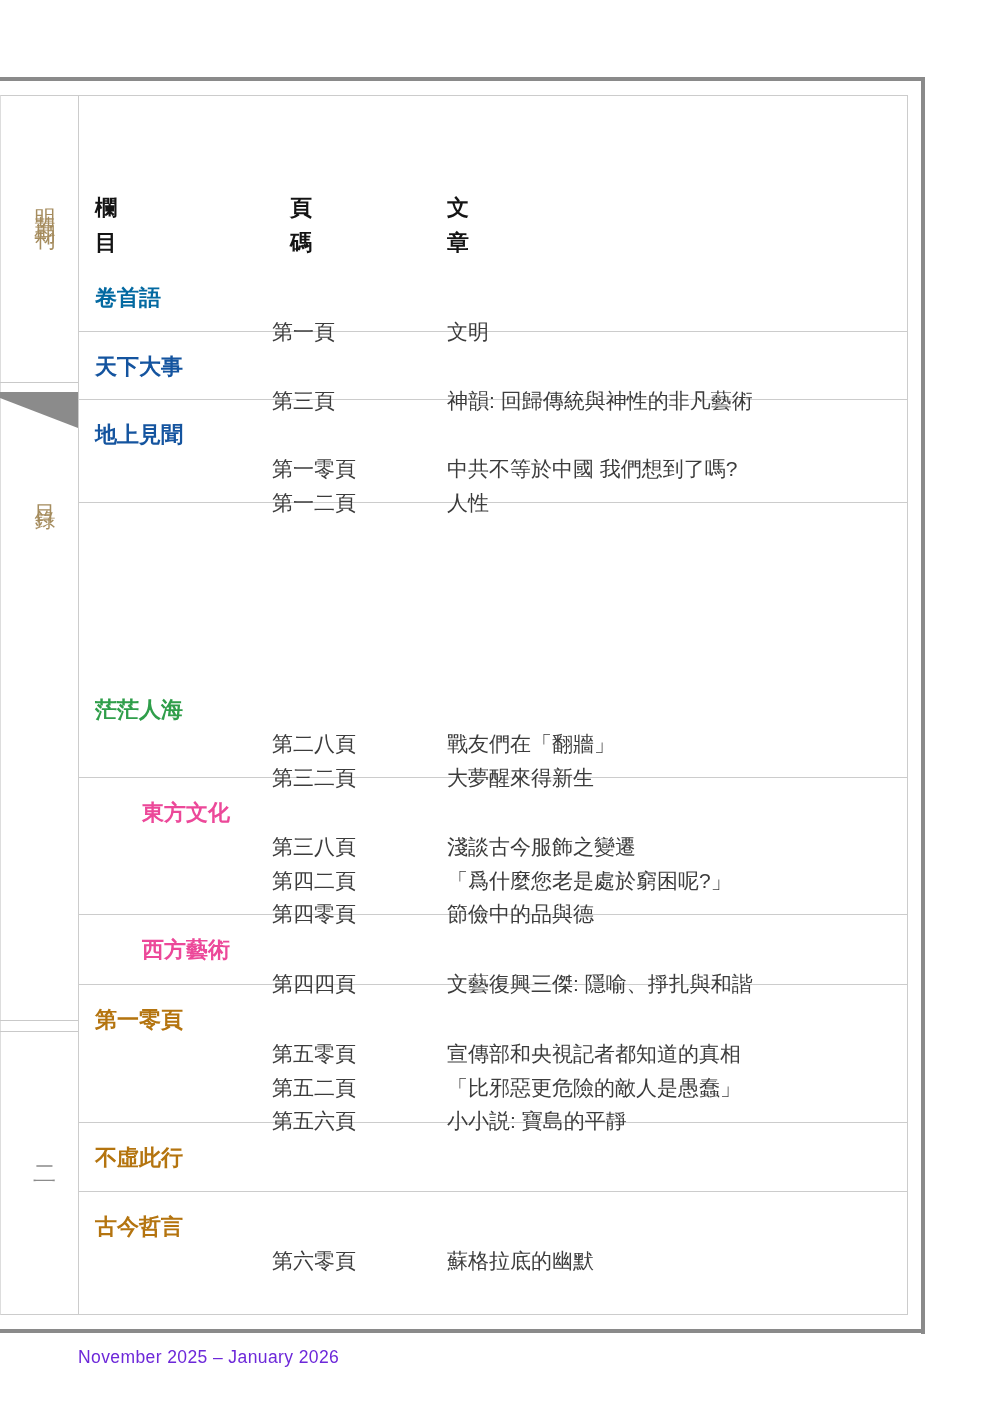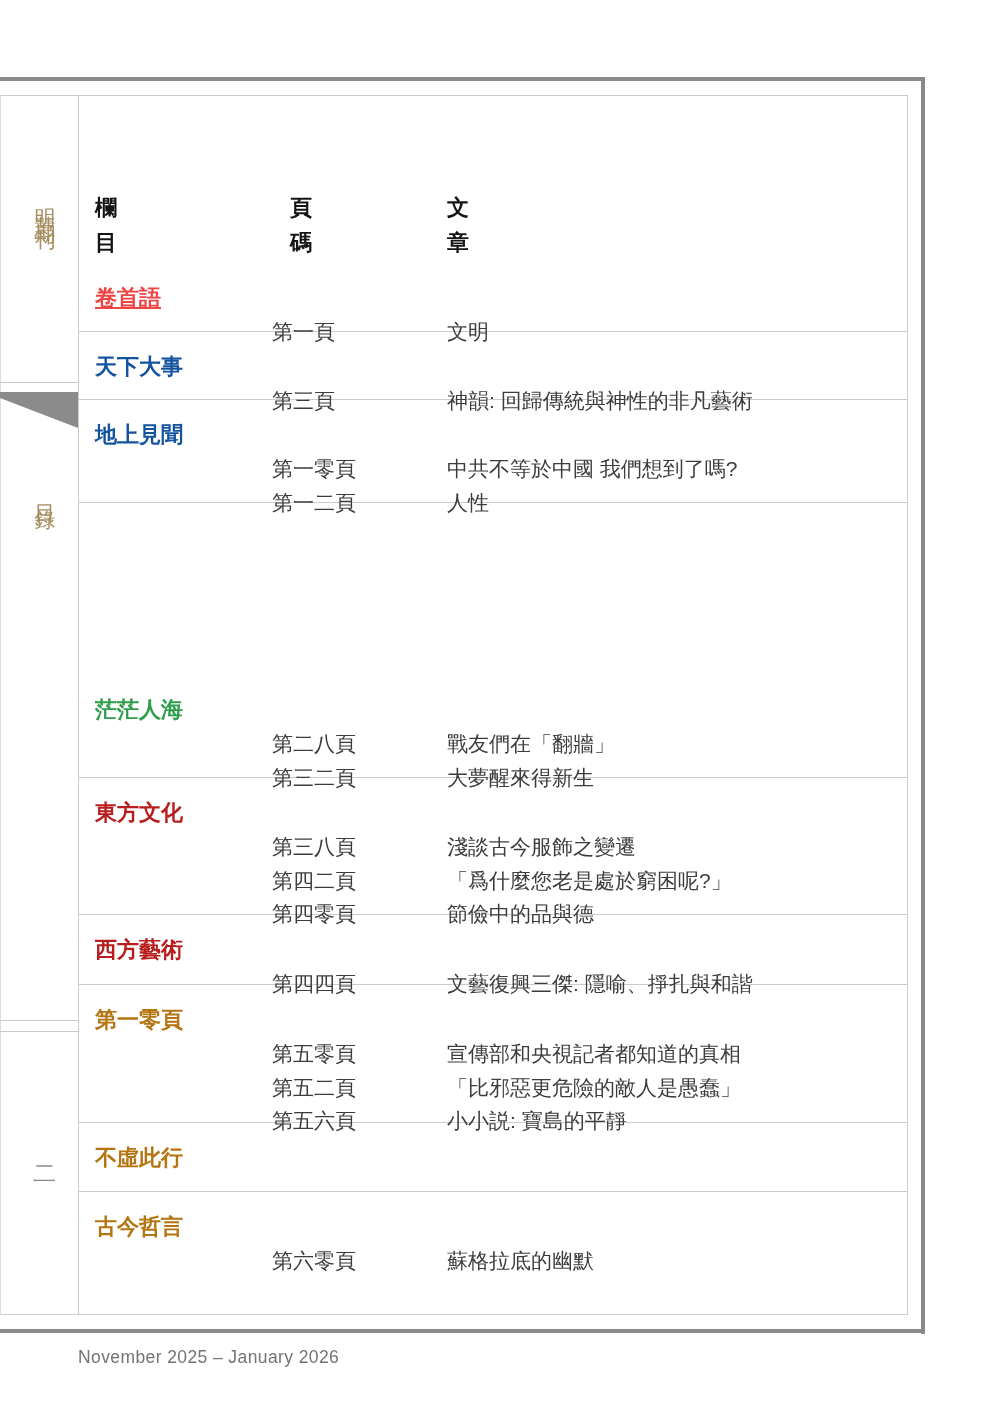--- a/index.html
+++ b/index.html
@@ -20,35 +20,35 @@
   .sideline{position:absolute;left:0;width:78px;height:1px;background:#c9c9c9;}
   .sl1{top:382px;} .sl2{top:1020px;} .sl3{top:1031px;}
   .fold{position:absolute;left:0;top:392px;width:78px;height:36px;}
   
   .vtext{position:absolute;writing-mode:vertical-rl;text-orientation:upright;
          color:#a58c5e;font-size:21px;letter-spacing:7px;line-height:21px;}
   .v-mag{left:35px;top:192px;}
   .v-toc{left:35px;top:488px;letter-spacing:5px;}
   .pagenum{position:absolute;left:33px;top:1158px;font-size:23px;color:#8c8c8c;}
   
-  .footer{position:absolute;left:78px;top:1347px;font-size:17.5px;color:#737373;letter-spacing:0.4px;}
+  .footer{position:absolute;left:78px;top:1347px;font-size:17.5px;color:#6d28d9;letter-spacing:0.4px;}
   
   .hdr{position:absolute;top:190px;width:26px;font-size:22px;font-weight:bold;color:#141414;
        line-height:35px;word-break:break-all;}
   .h-sec{left:95px;} .h-pg{left:288px;text-align:center;} .h-ti{left:447px;}
   
   .row{position:absolute;left:78px;width:830px;border-bottom:1px solid #cccccc;box-sizing:border-box;}
   .row.last{border-bottom:none;}
   .sec{position:absolute;left:17px;top:20px;font-size:22px;font-weight:bold;}
   .entries{position:absolute;left:0;top:22px;right:0;}
   .entry{position:relative;height:33.5px;}
   .pg,.ti{position:absolute;top:0;font-size:21px;color:#3c3c3c;white-space:nowrap;margin-top:33px;}
   .pg{left:194px;} .ti{left:369px;}
-  .c-tan{color:#ef4444;text-decoration:underline;} .c-blue{color:#14549f;} .c-green{color:#2f9e4a;}
-  .c-orange{color:#b91c1c;} .c-gold{color:#b4740f;}
+  .c-tan{color:#0369a1;} .c-blue{color:#14549f;} .c-green{color:#2f9e4a;}
+  .c-orange{color:#ec4899;margin-left:47px;} .c-gold{color:#b4740f;}
 </style>
 </head>
 <body>
 
 <div class="canvas">
 
   <div class="pb pb-top"></div>
   <div class="pb pb-right"></div>
   <div class="pb pb-bottom"></div>
 

